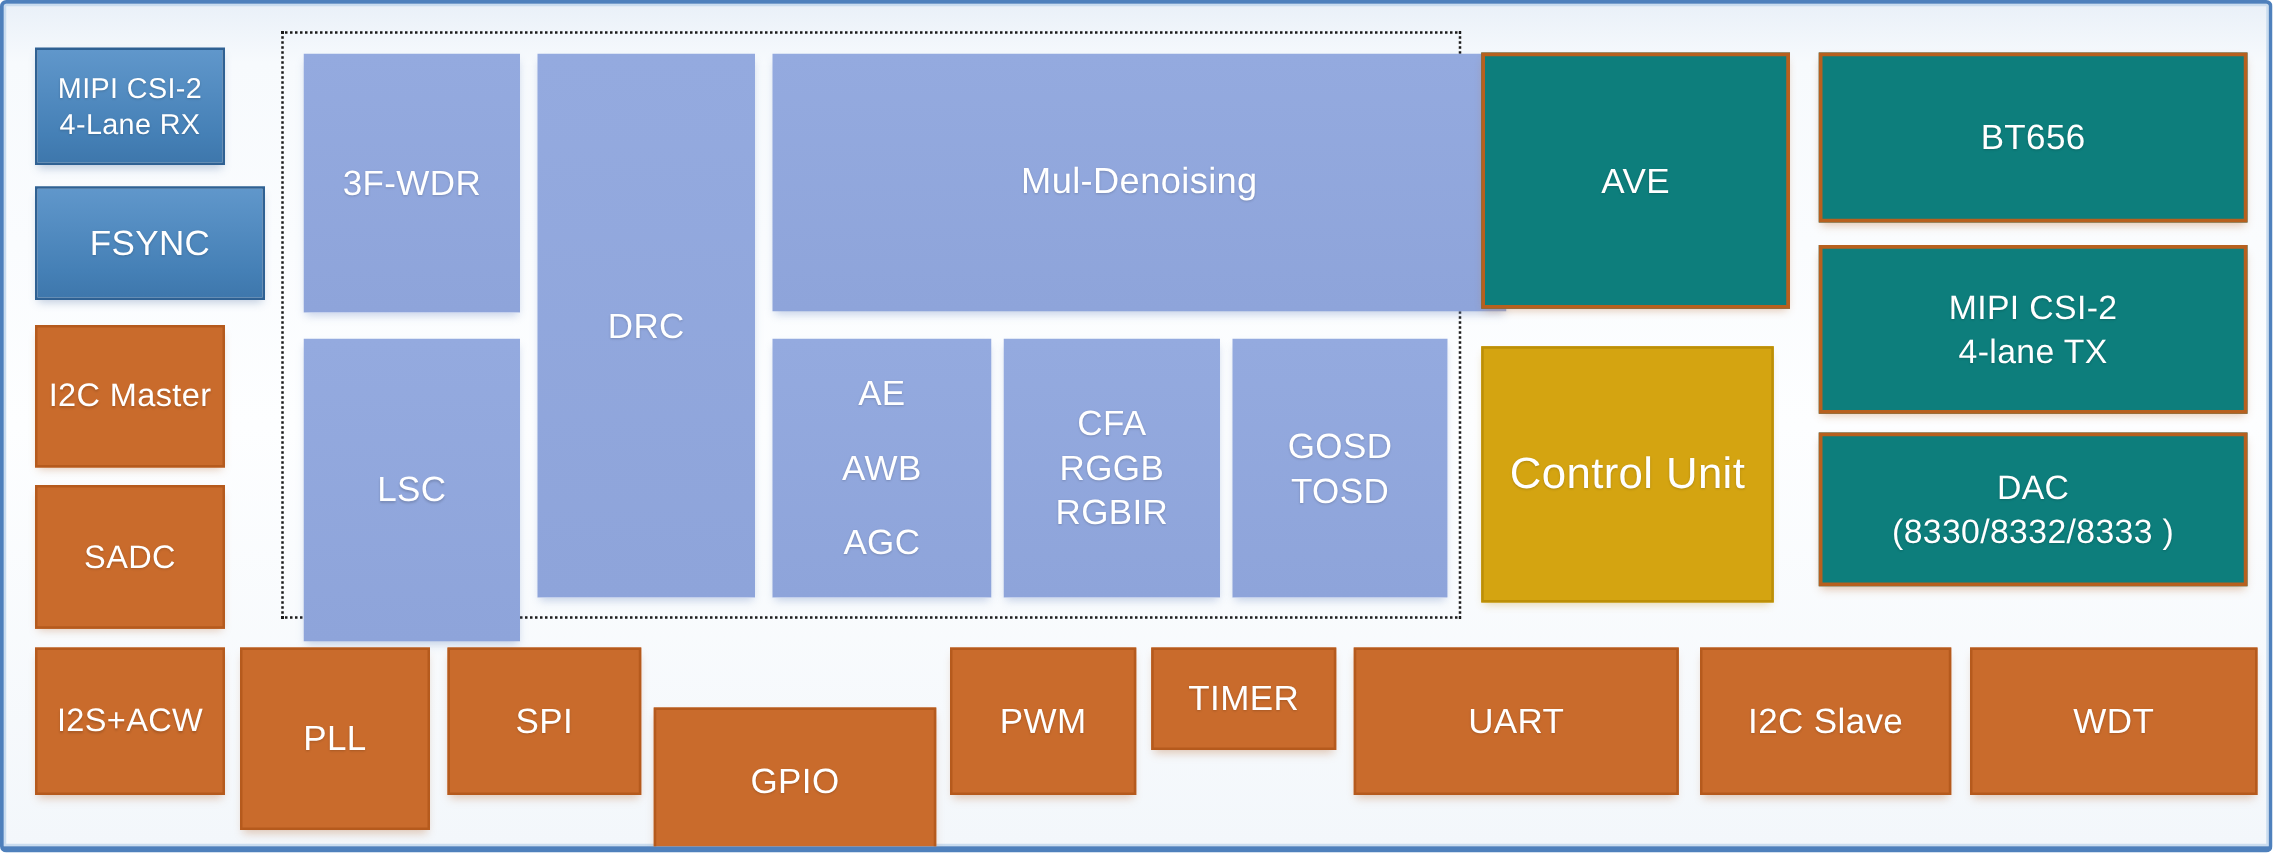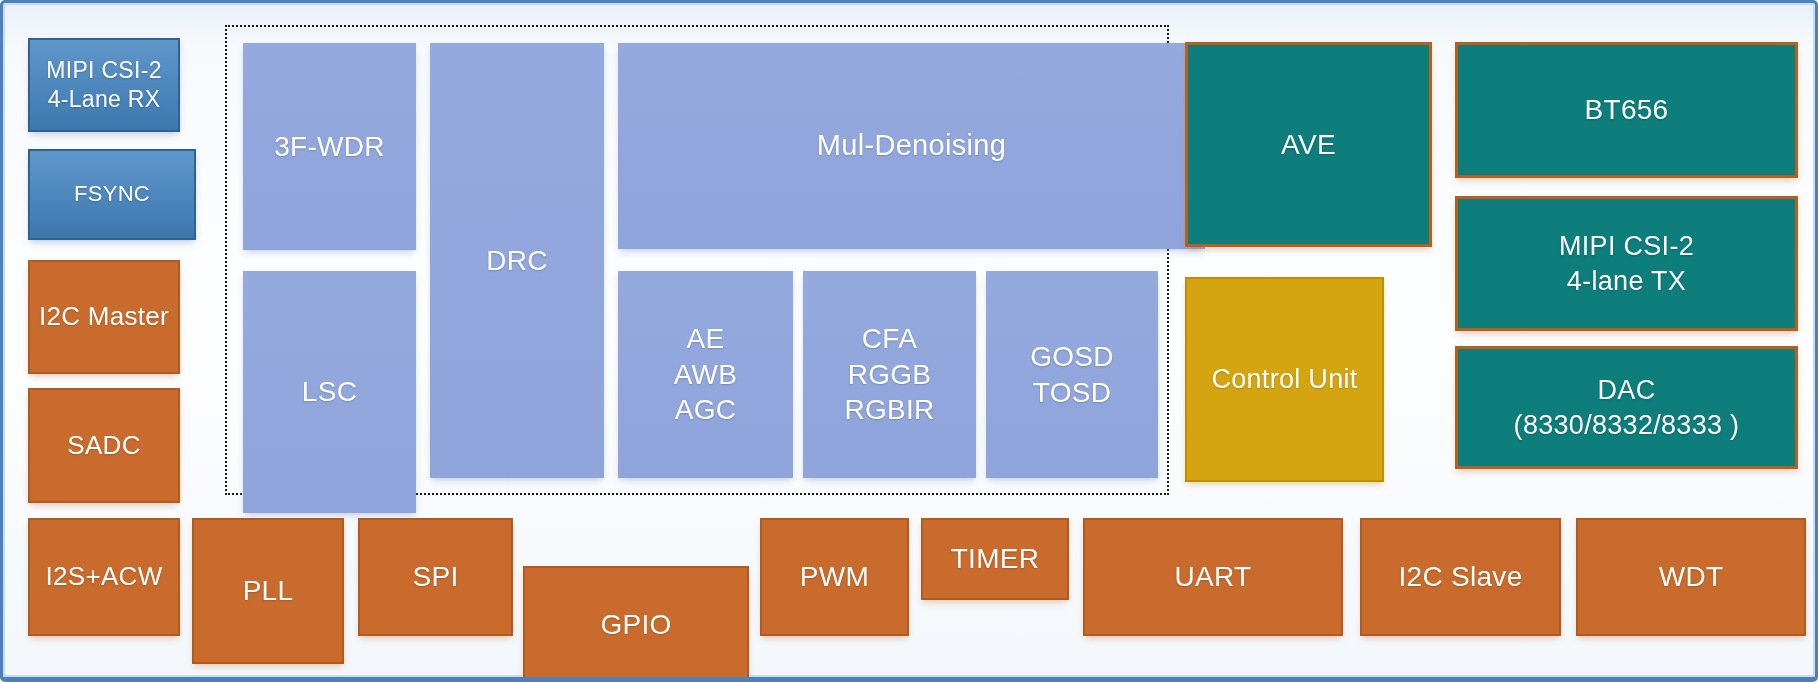--- a/index.html
+++ b/index.html
@@ -68,21 +68,21 @@
 <body>
 
 <div id="canvas">
 
   <div class="dashed" style="left:222px;top:22px;width:944px;height:470px;"></div>
 
   <div class="block blue" style="left:25px;top:35px;width:152px;height:94px;font-size:23px;">
     <span>MIPI CSI-2</span>
     <span>4-Lane RX</span>
   </div>
-  <div class="block blue" style="left:25px;top:146px;width:168px;height:91px;font-size:22px;">
+  <div class="block blue" style="left:25px;top:146px;width:184px;height:91px;font-size:28px;">
     <span>FSYNC</span>
   </div>
   <div class="block orange" style="left:25px;top:257px;width:152px;height:114px;font-size:26px;">
     <span>I2C Master</span>
   </div>
   <div class="block orange" style="left:25px;top:385px;width:152px;height:115px;font-size:26px;">
     <span>SADC</span>
   </div>
 
   <div class="block peri" style="left:240px;top:40px;width:173px;height:207px;">
@@ -90,39 +90,39 @@
   </div>
   <div class="block peri" style="left:240px;top:268px;width:173px;height:242px;">
     <span>LSC</span>
   </div>
   <div class="block peri" style="left:427px;top:40px;width:174px;height:435px;">
     <span>DRC</span>
   </div>
   <div class="block peri" style="left:615px;top:40px;width:587px;height:206px;font-size:29px;">
     <span>Mul-Denoising</span>
   </div>
-  <div class="block peri" style="left:615px;top:268px;width:175px;height:207px;">
+  <div class="block peri" style="left:615px;top:268px;width:175px;height:207px;gap:24px;">
     <span>AE</span>
     <span>AWB</span>
     <span>AGC</span>
   </div>
   <div class="block peri" style="left:800px;top:268px;width:173px;height:207px;">
     <span>CFA</span>
     <span>RGGB</span>
     <span>RGBIR</span>
   </div>
   <div class="block peri" style="left:983px;top:268px;width:172px;height:207px;">
     <span>GOSD</span>
     <span>TOSD</span>
   </div>
 
   <div class="block teal" style="left:1182px;top:39px;width:247px;height:205px;">
     <span>AVE</span>
   </div>
-  <div class="block gold" style="left:1182px;top:274px;width:199px;height:205px;font-size:27px;">
+  <div class="block gold" style="left:1182px;top:274px;width:234px;height:205px;font-size:35px;">
     <span>Control Unit</span>
   </div>
 
   <div class="block teal" style="left:1452px;top:39px;width:343px;height:136px;">
     <span>BT656</span>
   </div>
   <div class="block teal" style="left:1452px;top:193px;width:343px;height:135px;font-size:27px;">
     <span>MIPI CSI-2</span>
     <span>4-lane TX</span>
   </div>

